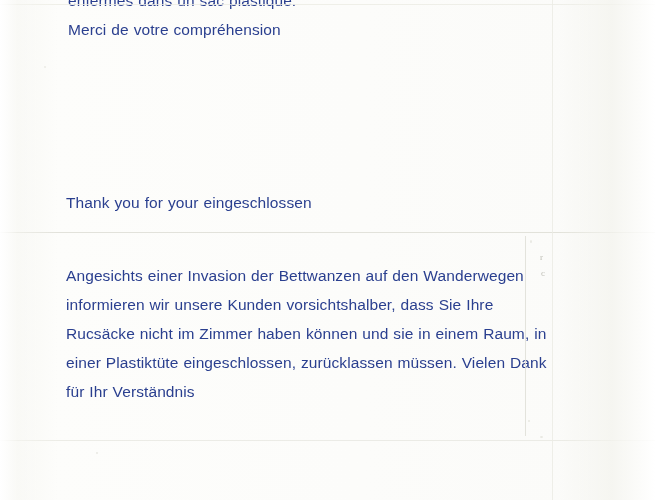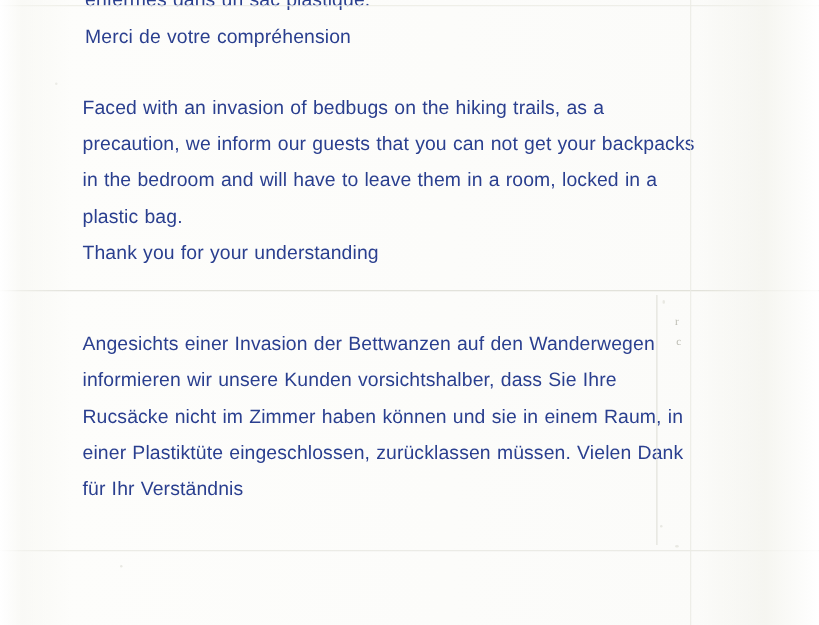--- a/index.html
+++ b/index.html
@@ -116,23 +116,22 @@
 </head>
 <body>
 
 <div id="page">
 
   <div class="scan-body">
 
     <div class="para p-top">enfermés dans un sac plastique.
 Merci de votre compréhension</div>
 
-    <div class="para p-en">Faced with an invasion of bedbugs on the hiking trails, as a precaution, we inform our guests that you can not get your backpacks in the bedroom and will have to leave them in a room, locked in a plastic bag.</div>
 
-    <div class="para p-thanks">Thank you for your understanding</div>
+    <div class="para p-thanks">Thank you for your eingeschlossen</div>
 
     <div class="para p-de">Angesichts einer Invasion der Bettwanzen auf den Wanderwegen informieren wir unsere Kunden vorsichtshalber, dass Sie Ihre Rucsäcke nicht im Zimmer haben können und sie in einem Raum, in einer Plastiktüte eingeschlossen, zurücklassen müssen. Vielen Dank für Ihr Verständnis</div>
 
   </div>
 
   <div class="fold-line"></div>
   <div class="fold-line2"></div>
   <div class="vert-crease"></div>
 
   <div class="mark" style="left:540px; top:252px;">r</div>

